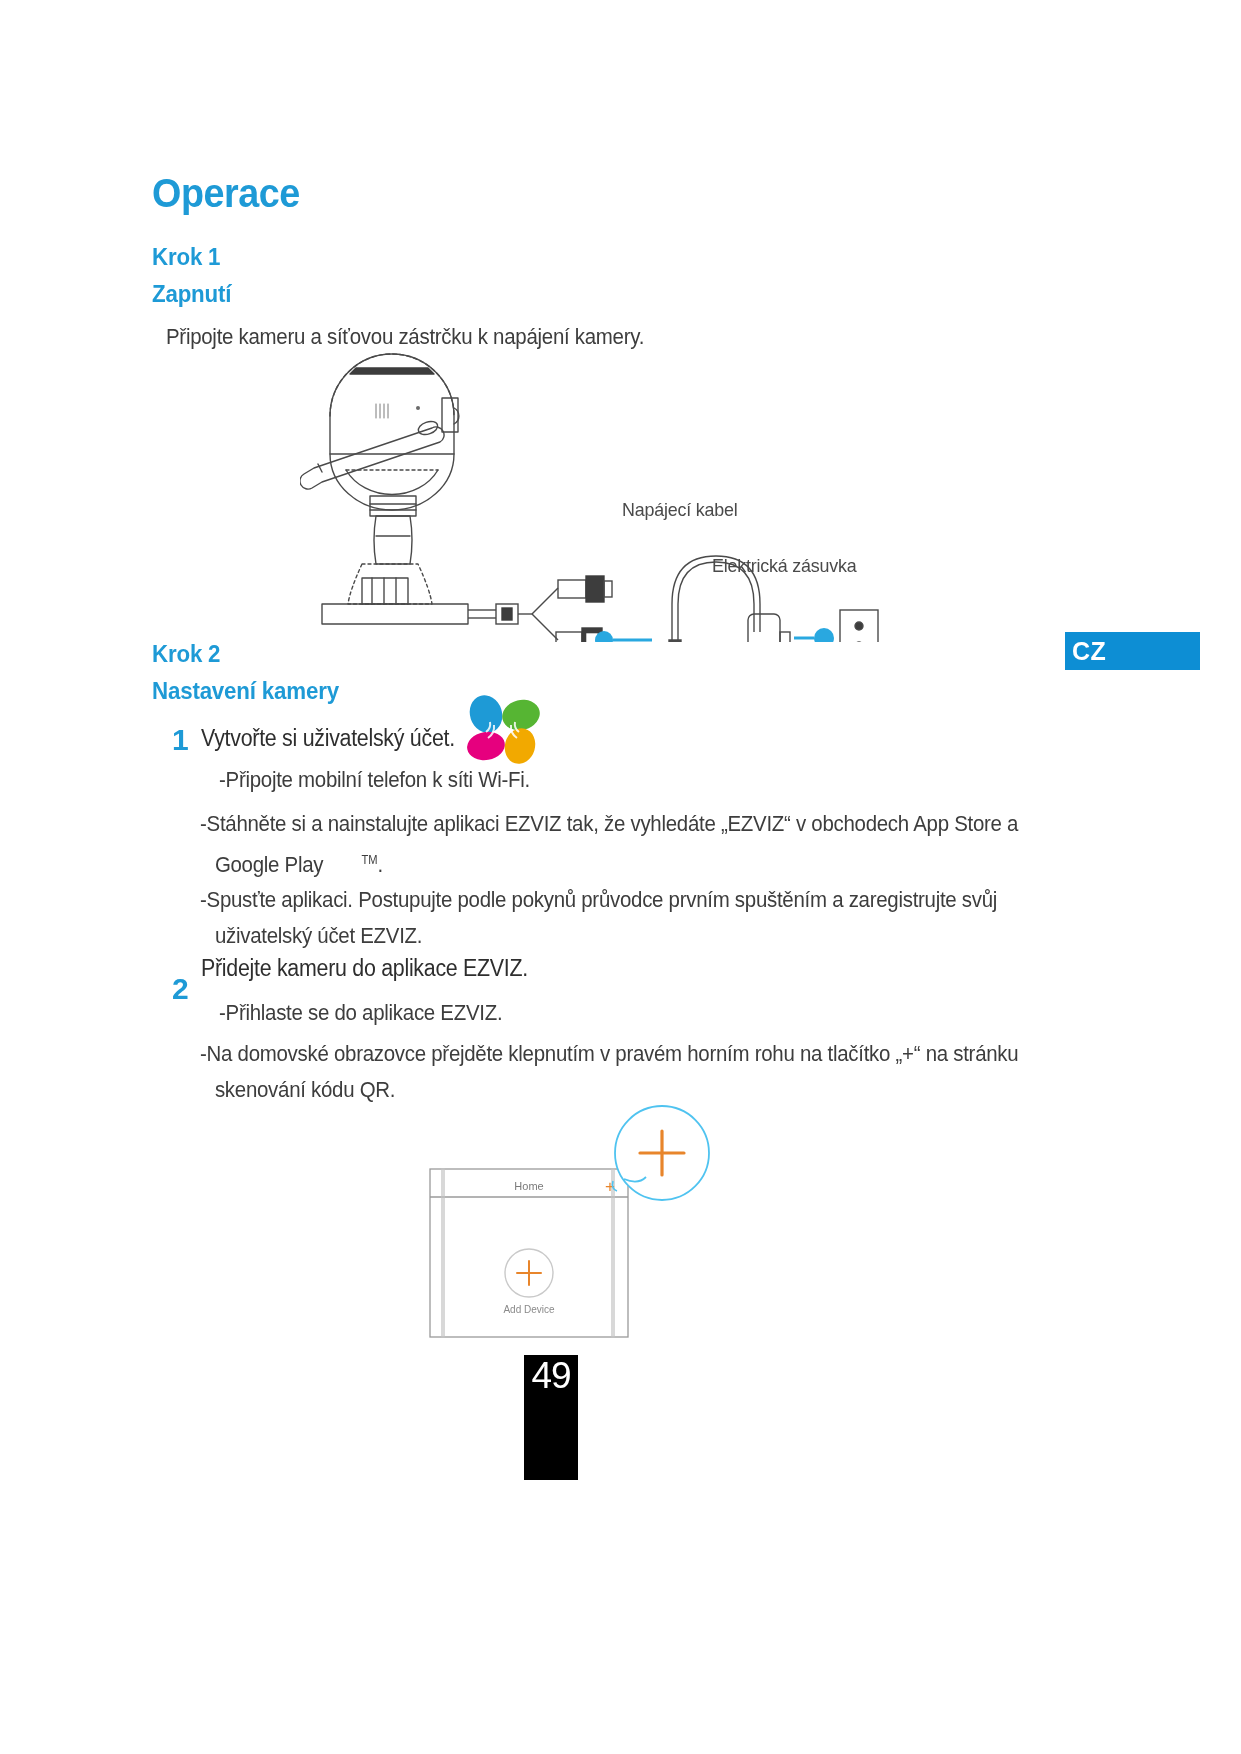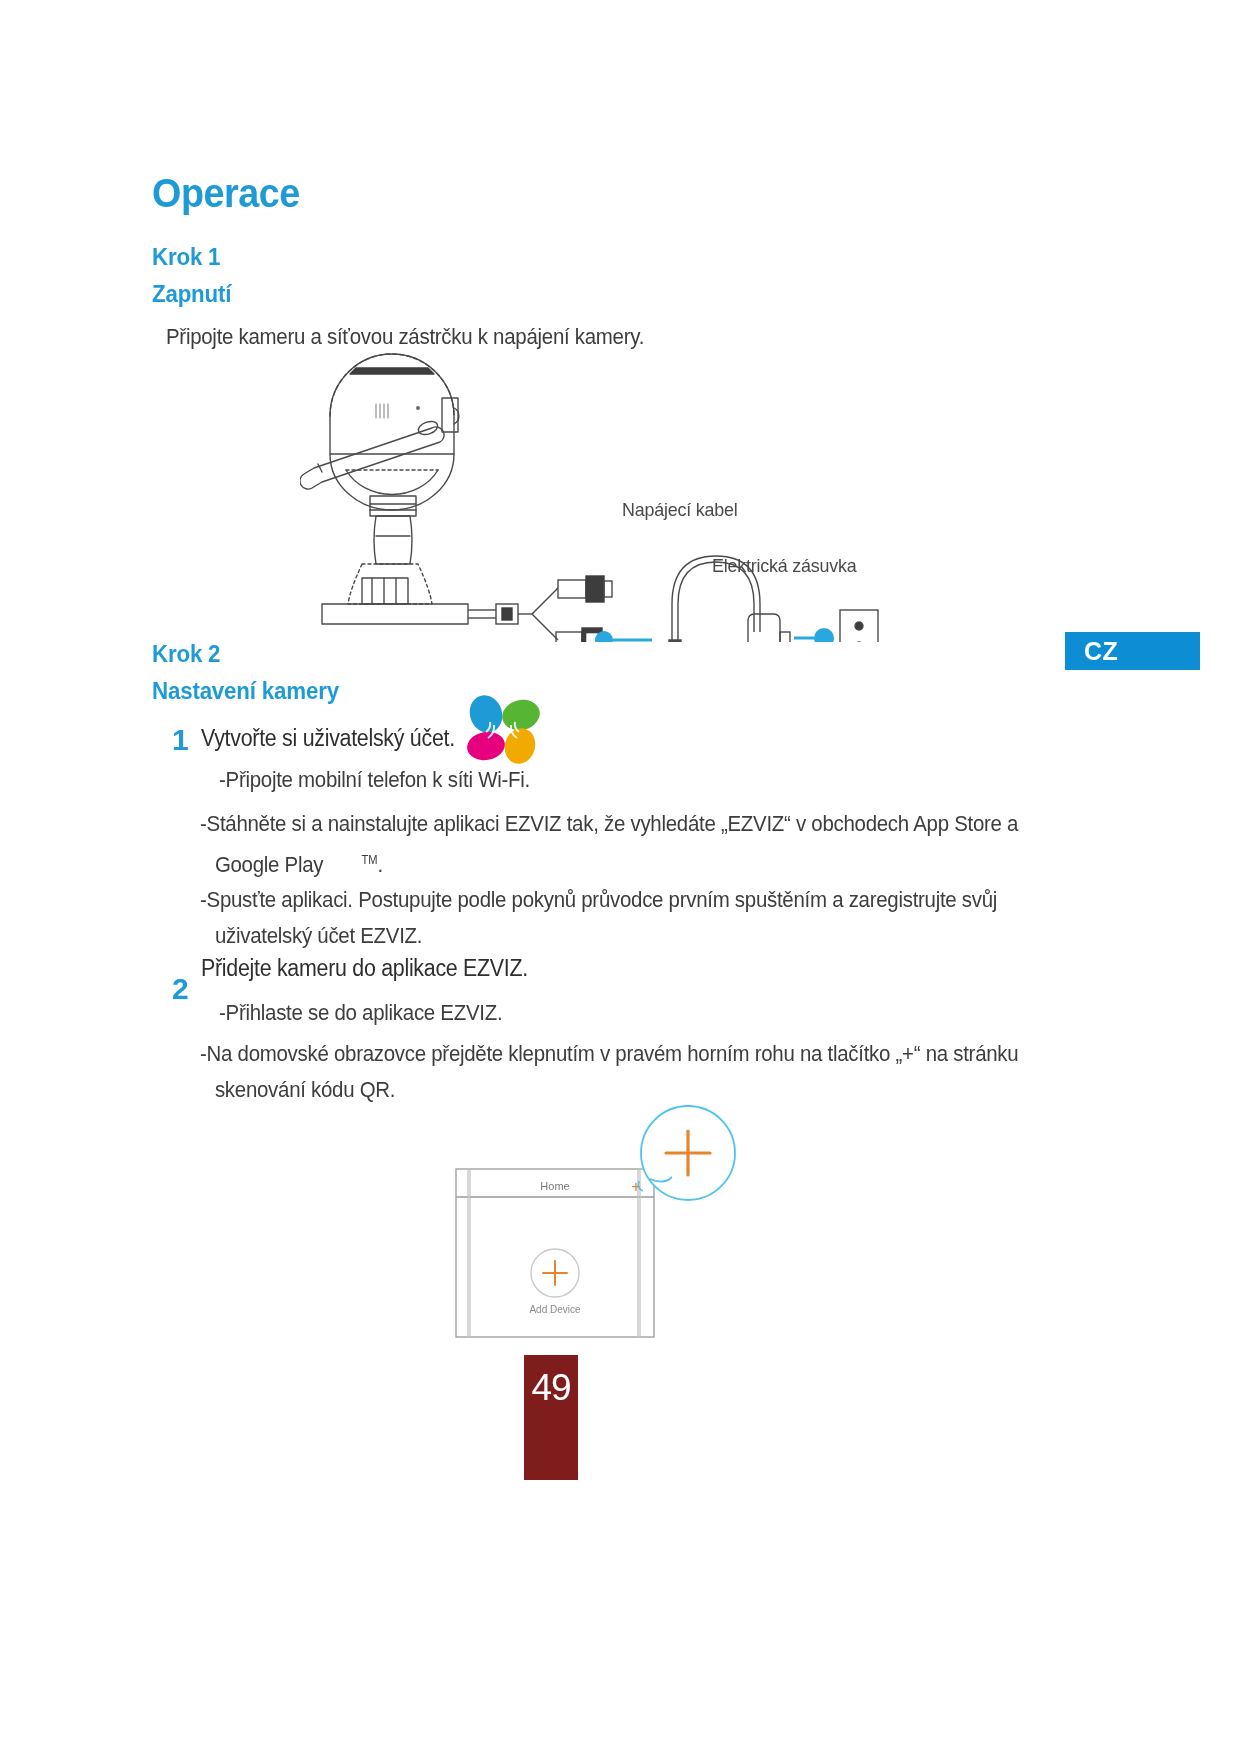--- a/index.html
+++ b/index.html
@@ -94,21 +94,21 @@
     top: 632px;
     width: 135px;
     height: 38px;
     background: #0d8ed4;
     color: #ffffff;
     font-family: "Liberation Sans", sans-serif;
     font-weight: bold;
     font-size: 25px;
     display: flex;
     align-items: center;
-    padding-left: 19px;
+    padding-left: 7px;
     box-sizing: border-box;
     letter-spacing: 0.5px;
   }
 
   
   .num {
     position: absolute;
     font-family: "Liberation Sans", sans-serif;
     font-weight: bold;
     font-size: 30px;
@@ -162,40 +162,40 @@
     position: absolute;
     left: 300px;
     top: 352px;
     width: 580px;
     height: 290px;
   }
 
   
   .phone-art {
     position: absolute;
-    left: 440px;
+    left: 414px;
     top: 1095px;
     width: 330px;
     height: 260px;
   }
 
   
   .page-number {
     position: absolute;
     left: 524px;
     top: 1355px;
     width: 54px;
     height: 125px;
-    background: #7f1d1d;
+    background: #000000;
     color: #ffffff;
     font-family: "Liberation Sans", sans-serif;
     font-weight: normal;
     font-size: 37px;
     text-align: center;
-    padding-top: 12px;
+    padding-top: 0;
     box-sizing: border-box;
     letter-spacing: -1px;
   }
 </style>
 </head>
 <body>
 
 <div class="page">
 
   <div class="h-operace">Operace</div>

